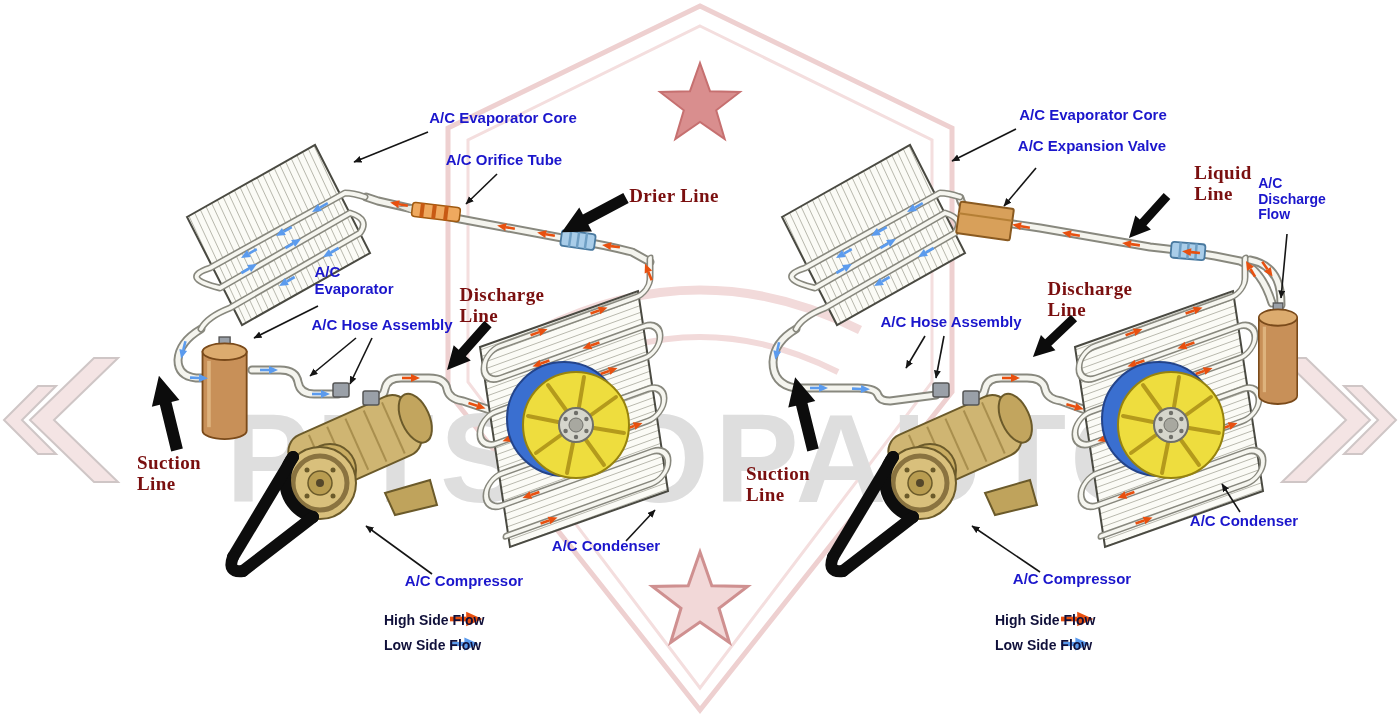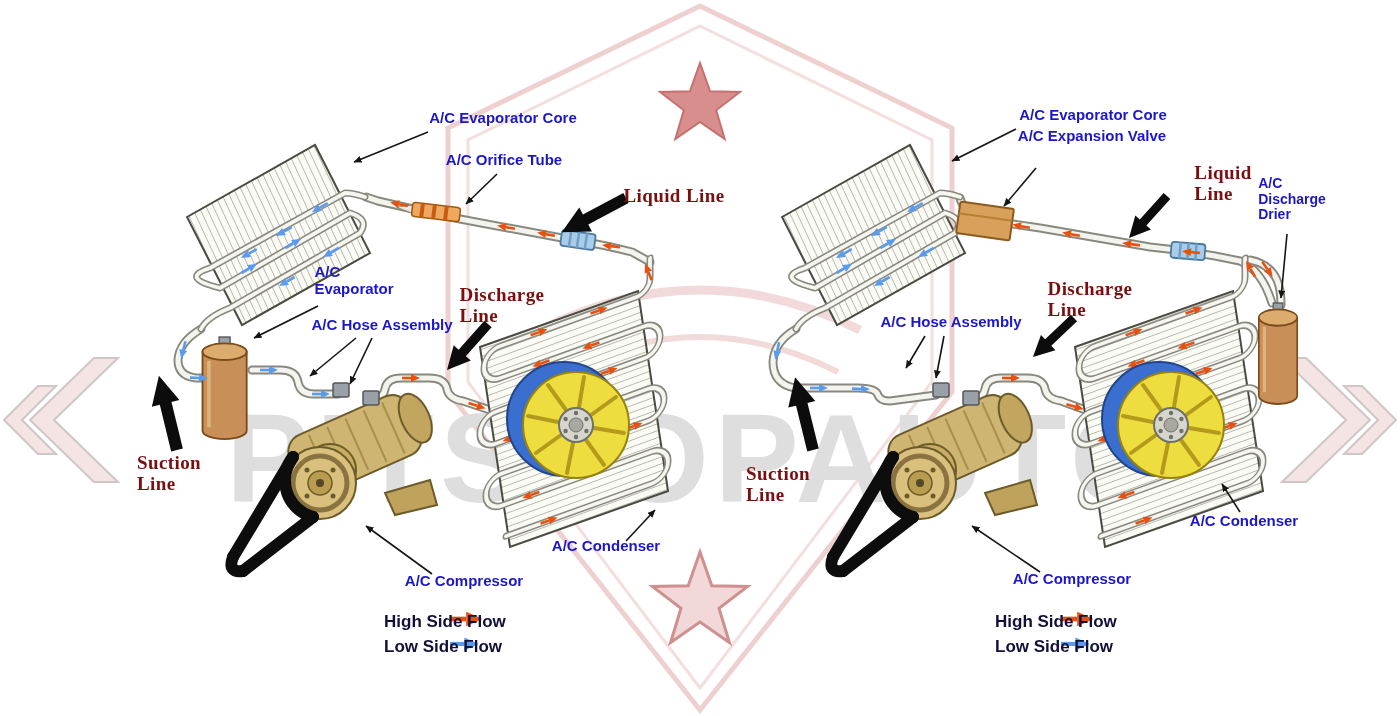--- a/index.html
+++ b/index.html
@@ -7,21 +7,21 @@
   body { background:#ffffff; font-family:"Liberation Sans", sans-serif; position:relative; overflow:hidden; }
   .stage { position:absolute; left:0; top:0; width:1400px; height:716px; }
   svg.canvas { position:absolute; left:0; top:0; }
 
   .lbl { position:absolute; transform:translateX(-50%); text-align:left; font-weight:bold;
          white-space:nowrap; line-height:1.12; }
   .lbl.blue { color:#1b16cc; font-size:15px; font-family:"Liberation Sans", sans-serif; }
   .lbl.blue.sm { font-size:14px; }
   .lbl.red  { color:#7a0f0f; font-size:19px; font-family:Liberation Serif, serif;
               letter-spacing:.4px; line-height:1.1; }
-  .legend-row { position:absolute; font-weight:bold; font-size:17px; color:#10103a;padding-left:32px; }
+  .legend-row { position:absolute; font-weight:bold; font-size:14px; color:#10103a;padding-left:32px; }
 
   
   .to { fill:none; stroke:#88887e; stroke-width:9;   stroke-linecap:round; stroke-linejoin:round; }
   .ti { fill:none; stroke:#f4f4ee; stroke-width:5.2; stroke-linecap:round; stroke-linejoin:round; }
   .so { fill:none; stroke:#88887e; stroke-width:7;   stroke-linecap:round; stroke-linejoin:round; }
   .si { fill:none; stroke:#f6f6f0; stroke-width:3.8; stroke-linecap:round; stroke-linejoin:round; }
   .lblarrow { stroke:#151515; stroke-width:1.6; fill:none; }
 </style>
 </head>
 <body>
@@ -309,21 +309,21 @@
     <use href="#bigA" transform="translate(1074,318) rotate(136.4) scale(0.81)"></use>
     <use href="#bigA" transform="translate(813,450) rotate(-103.8) scale(1.07)"></use>
 
     <use href="#fR" transform="translate(1079,619) scale(1.8)"></use>
     <use href="#fB" transform="translate(1077,644) scale(1.6)"></use>
   </g>
 </svg>
 
 <div class="lbl blue" style="left:503px;top:110px">A/C Evaporator Core</div>
 <div class="lbl blue" style="left:504px;top:152px">A/C Orifice Tube</div>
-<div class="lbl red" style="left:674px;top:186px">Liquid Line</div>
+<div class="lbl red" style="left:674px;top:186px">Drier Line</div>
 <div class="lbl blue" style="left:354px;top:264px">
   <div>A/C</div>
   <div>Evaporator</div>
 </div>
 <div class="lbl blue" style="left:382px;top:317px">A/C Hose Assembly</div>
 <div class="lbl red" style="left:502px;top:285px">
   <div>Discharge</div>
   <div>Line</div>
 </div>
 <div class="lbl red" style="left:169px;top:453px">
@@ -333,29 +333,29 @@
 <div class="lbl blue" style="left:606px;top:538px">A/C Condenser</div>
 <div class="lbl blue" style="left:464px;top:573px">A/C Compressor</div>
 <div class="legend-row" style="left:352px;top:612px">
   <span>High Side Flow</span>
 </div>
 <div class="legend-row" style="left:352px;top:637px">
   <span>Low Side Flow</span>
 </div>
 
 <div class="lbl blue" style="left:1093px;top:107px">A/C Evaporator Core</div>
-<div class="lbl blue" style="left:1092px;top:128px">A/C Expansion Valve</div>
+<div class="lbl blue" style="left:1092px;top:138px">A/C Expansion Valve</div>
 <div class="lbl red" style="left:1223px;top:163px">
   <div>Liquid</div>
   <div>Line</div>
 </div>
 <div class="lbl blue sm" style="left:1292px;top:176px">
   <div>A/C</div>
   <div>Discharge</div>
-  <div>Drier</div>
+  <div>Flow</div>
 </div>
 <div class="lbl red" style="left:1090px;top:279px">
   <div>Discharge</div>
   <div>Line</div>
 </div>
 <div class="lbl blue" style="left:951px;top:314px">A/C Hose Assembly</div>
 <div class="lbl red" style="left:778px;top:464px">
   <div>Suction</div>
   <div>Line</div>
 </div>

